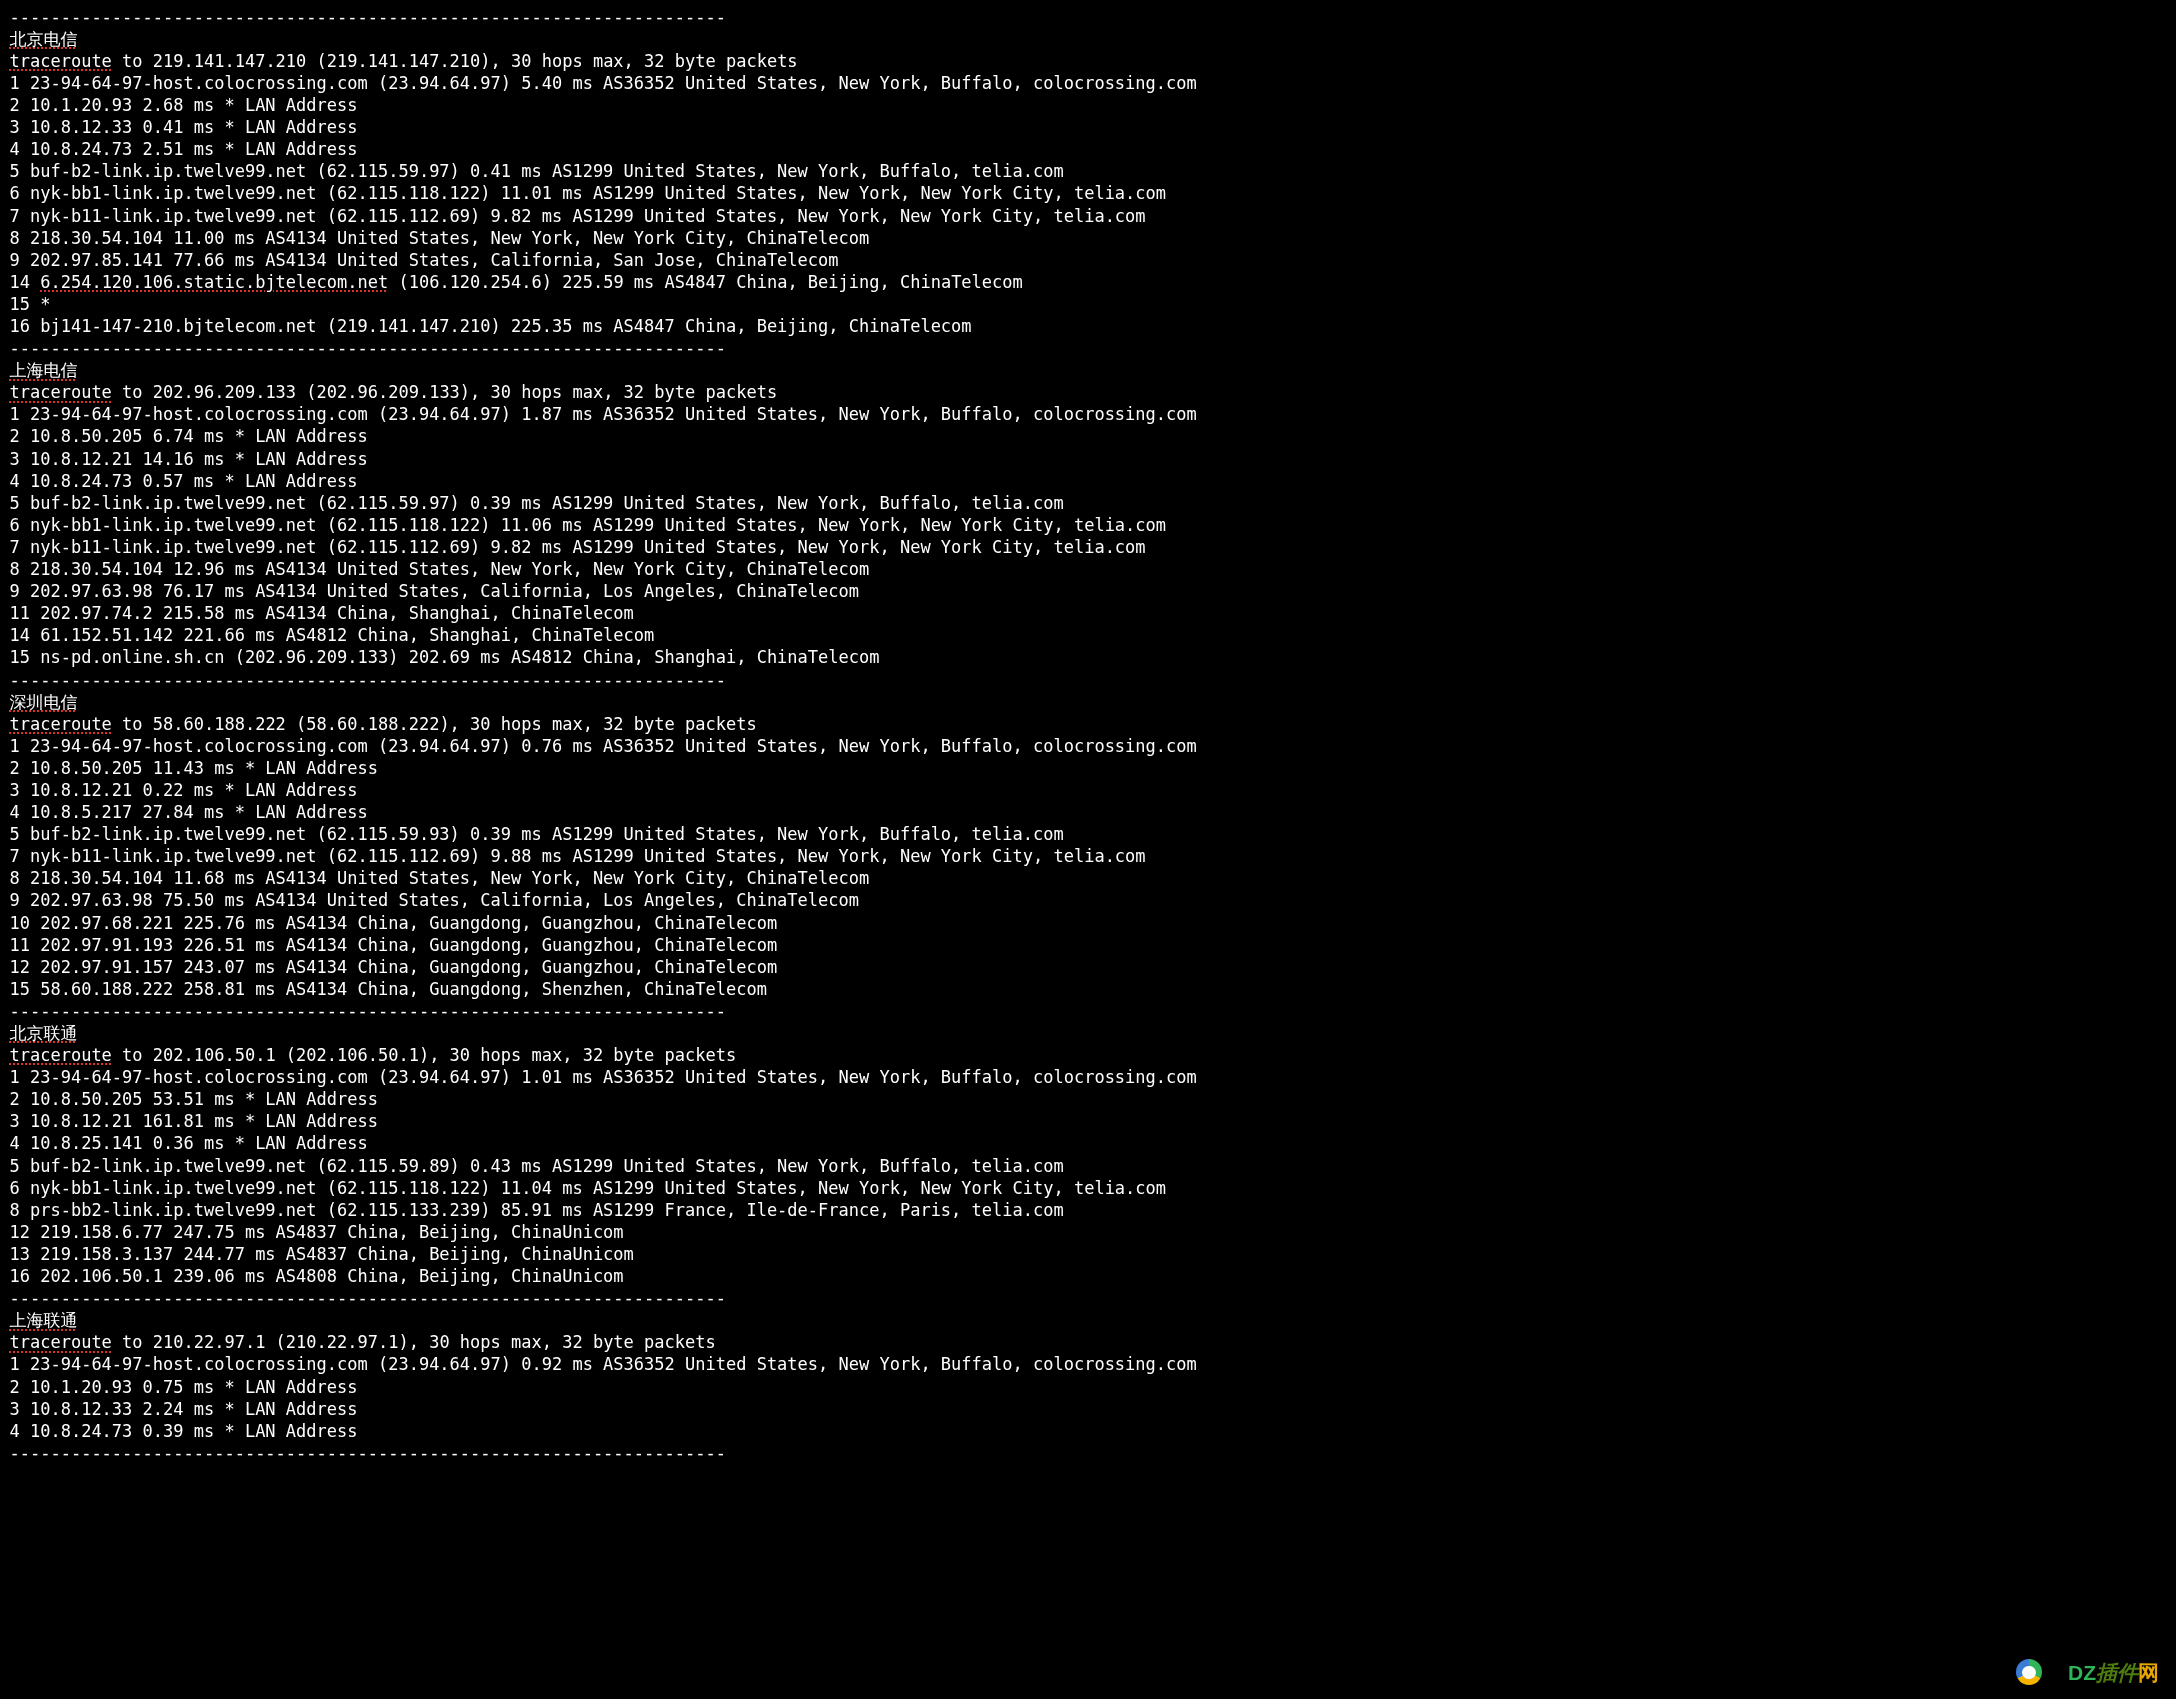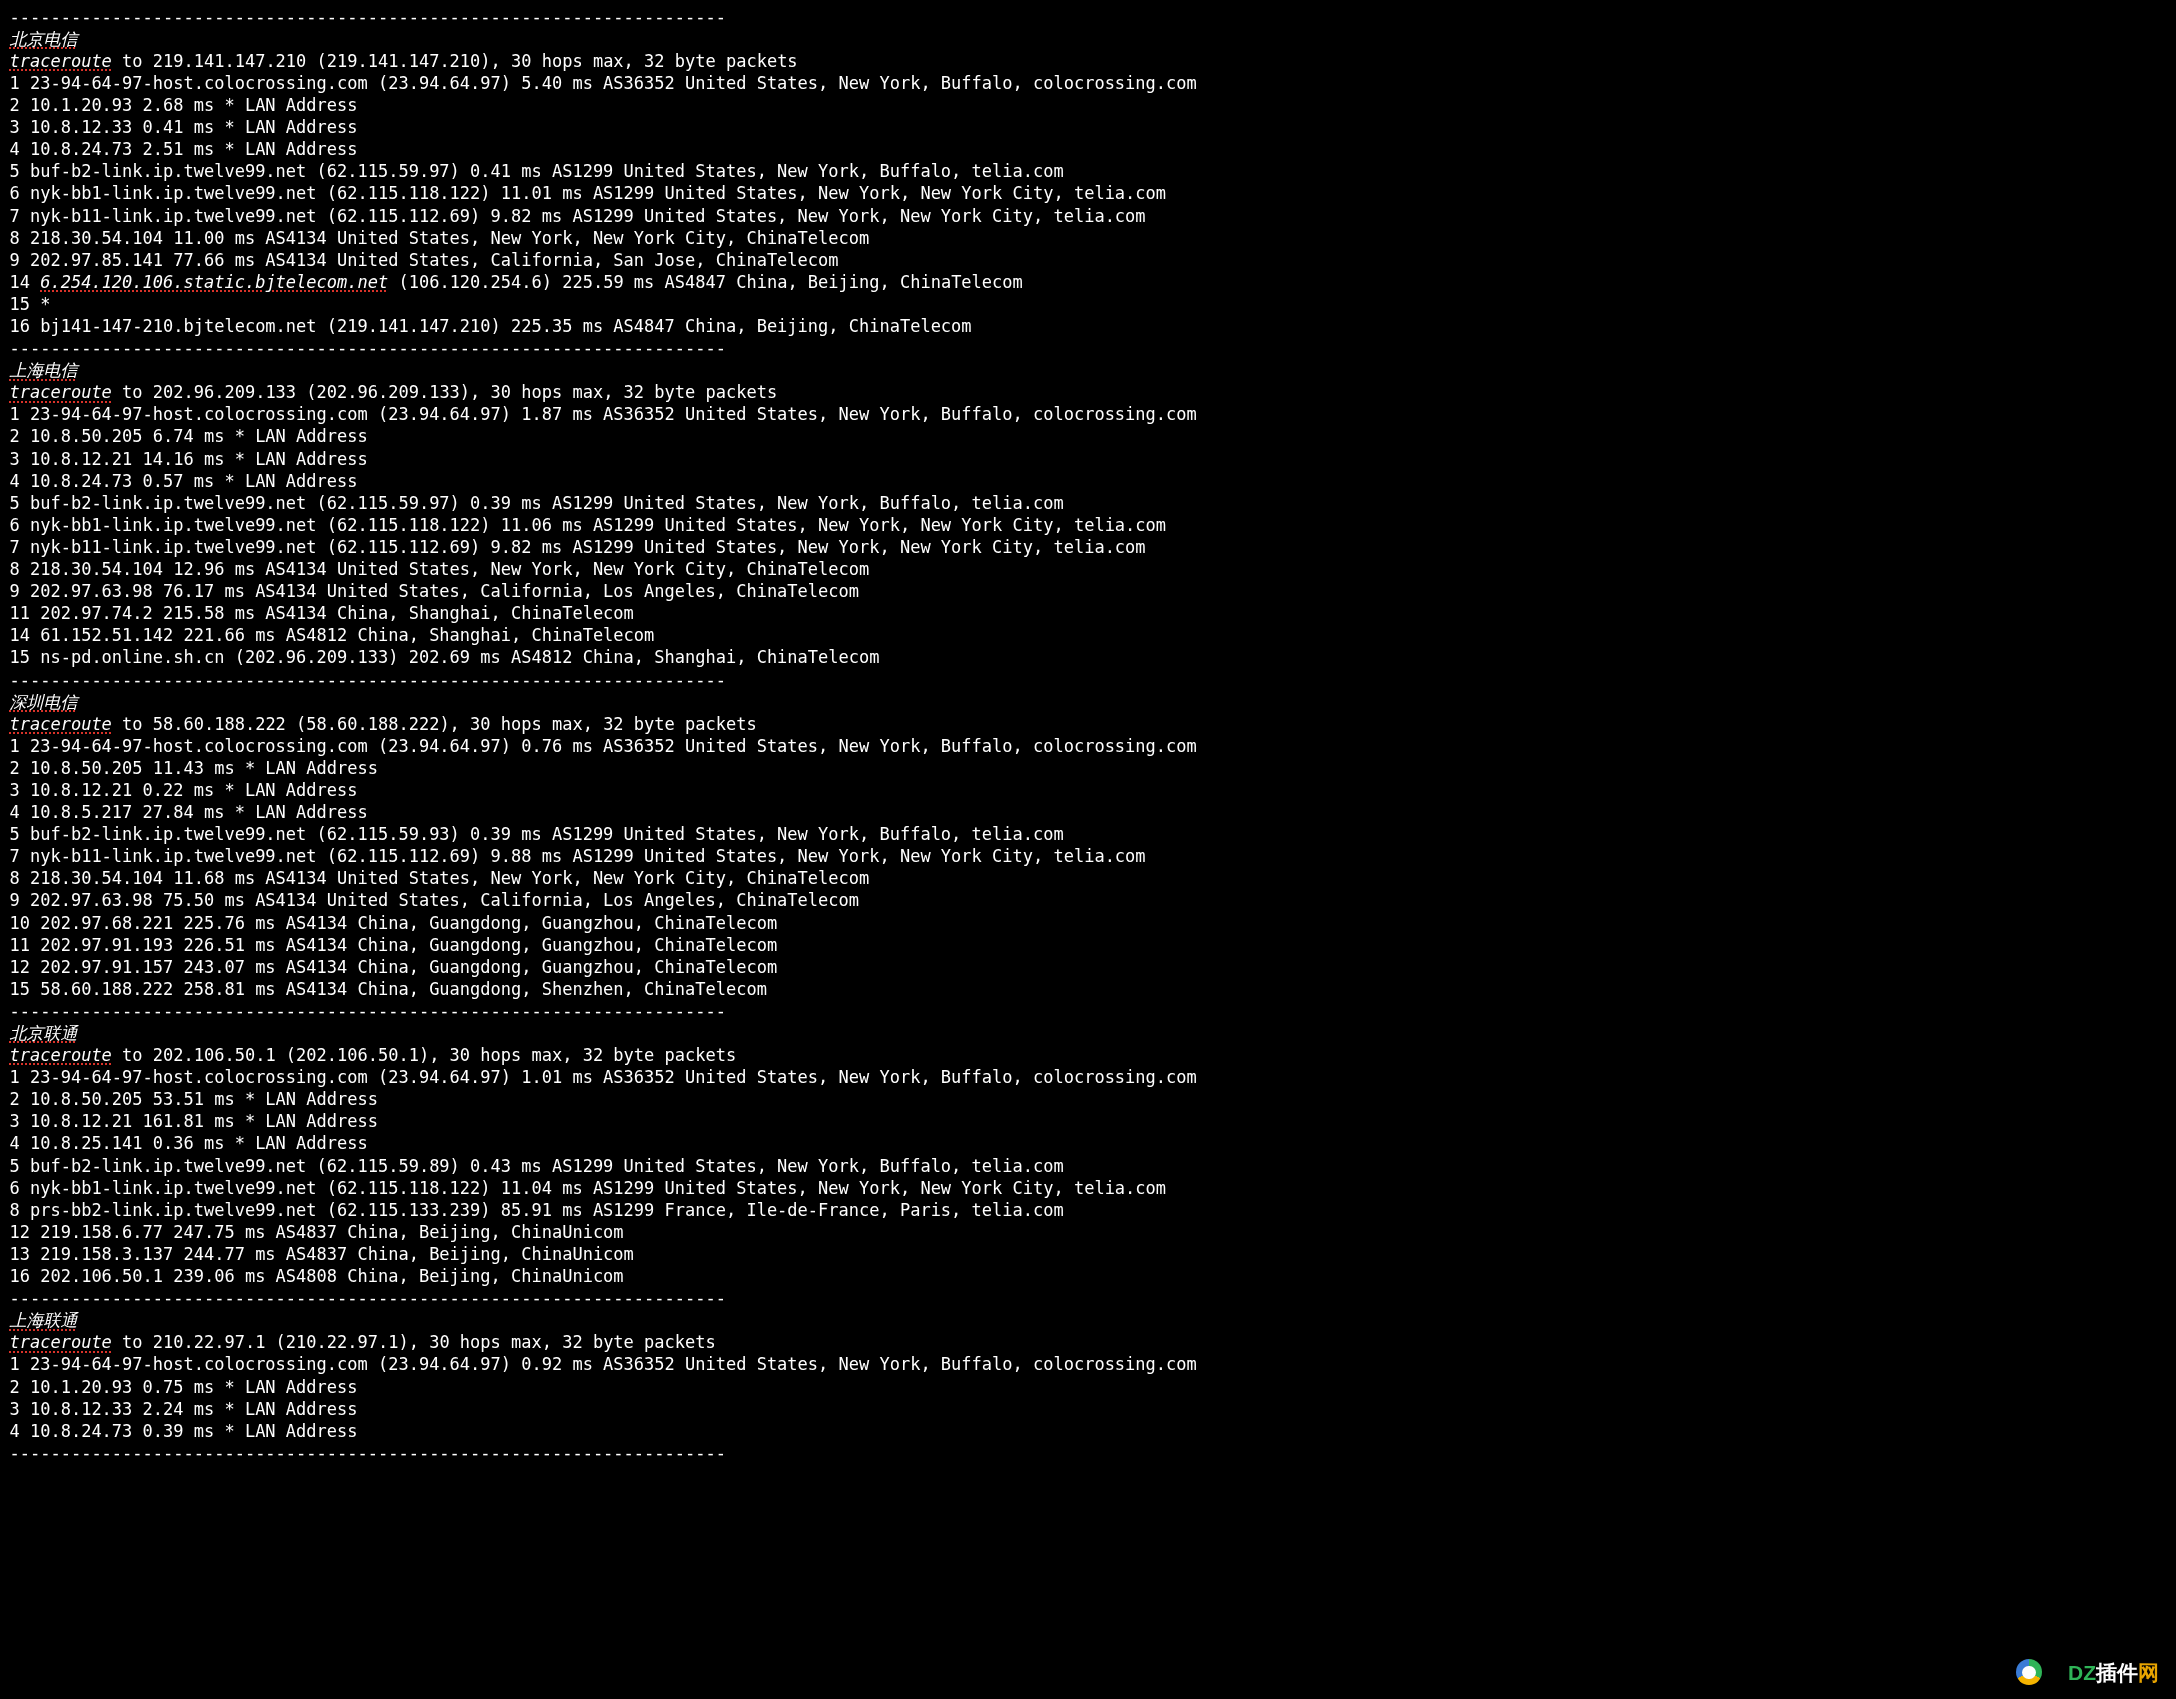--- a/index.html
+++ b/index.html
@@ -19,21 +19,20 @@
     white-space: pre;
   }
   .line {
     display: block;
   }
   .underline-red {
     text-decoration: underline;
     text-decoration-style: dotted;
     text-decoration-color: #ff3b30;
     text-underline-offset: 2.8px;
-    font-style: italic;
   }
   .watermark {
     position: fixed;
     right: 17px;
     bottom: 13.2px;
     display: flex;
     align-items: center;
     gap: 5.7px;
     font-family: "Microsoft YaHei", sans-serif;
     font-size: 21px;
@@ -47,21 +46,21 @@
     position: relative;
   }
   .wm-logo::after {
     content: "";
     position: absolute;
     inset: 6.6px;
     border-radius: 50%;
     background: #fff;
   }
   .wm-dz { color: #2fb457; margin-left: 20px; }
-  .wm-cj { color: #ffffff; }
+  .wm-cj { color: #4d7c0f; font-style: italic; }
   .wm-w  { color: #e8a400; }
 </style>
 </head>
 <body>
 
 <div class="terminal" id="term"><span class="line">----------------------------------------------------------------------</span><span class="line"><span class="underline-red">北京电信</span></span><span class="line"><span class="underline-red">traceroute</span> to 219.141.147.210 (219.141.147.210), 30 hops max, 32 byte packets</span><span class="line">1 23-94-64-97-host.colocrossing.com (23.94.64.97) 5.40 ms AS36352 United States, New York, Buffalo, colocrossing.com</span><span class="line">2 10.1.20.93 2.68 ms * LAN Address</span><span class="line">3 10.8.12.33 0.41 ms * LAN Address</span><span class="line">4 10.8.24.73 2.51 ms * LAN Address</span><span class="line">5 buf-b2-link.ip.twelve99.net (62.115.59.97) 0.41 ms AS1299 United States, New York, Buffalo, telia.com</span><span class="line">6 nyk-bb1-link.ip.twelve99.net (62.115.118.122) 11.01 ms AS1299 United States, New York, New York City, telia.com</span><span class="line">7 nyk-b11-link.ip.twelve99.net (62.115.112.69) 9.82 ms AS1299 United States, New York, New York City, telia.com</span><span class="line">8 218.30.54.104 11.00 ms AS4134 United States, New York, New York City, ChinaTelecom</span><span class="line">9 202.97.85.141 77.66 ms AS4134 United States, California, San Jose, ChinaTelecom</span><span class="line">14 <span class="underline-red">6.254.120.106.static.bjtelecom.net</span> (106.120.254.6) 225.59 ms AS4847 China, Beijing, ChinaTelecom</span><span class="line">15 *</span><span class="line">16 bj141-147-210.bjtelecom.net (219.141.147.210) 225.35 ms AS4847 China, Beijing, ChinaTelecom</span><span class="line"></span><span class="line">----------------------------------------------------------------------</span><span class="line"><span class="underline-red">上海电信</span></span><span class="line"><span class="underline-red">traceroute</span> to 202.96.209.133 (202.96.209.133), 30 hops max, 32 byte packets</span><span class="line">1 23-94-64-97-host.colocrossing.com (23.94.64.97) 1.87 ms AS36352 United States, New York, Buffalo, colocrossing.com</span><span class="line">2 10.8.50.205 6.74 ms * LAN Address</span><span class="line">3 10.8.12.21 14.16 ms * LAN Address</span><span class="line">4 10.8.24.73 0.57 ms * LAN Address</span><span class="line">5 buf-b2-link.ip.twelve99.net (62.115.59.97) 0.39 ms AS1299 United States, New York, Buffalo, telia.com</span><span class="line">6 nyk-bb1-link.ip.twelve99.net (62.115.118.122) 11.06 ms AS1299 United States, New York, New York City, telia.com</span><span class="line">7 nyk-b11-link.ip.twelve99.net (62.115.112.69) 9.82 ms AS1299 United States, New York, New York City, telia.com</span><span class="line">8 218.30.54.104 12.96 ms AS4134 United States, New York, New York City, ChinaTelecom</span><span class="line">9 202.97.63.98 76.17 ms AS4134 United States, California, Los Angeles, ChinaTelecom</span><span class="line">11 202.97.74.2 215.58 ms AS4134 China, Shanghai, ChinaTelecom</span><span class="line">14 61.152.51.142 221.66 ms AS4812 China, Shanghai, ChinaTelecom</span><span class="line">15 ns-pd.online.sh.cn (202.96.209.133) 202.69 ms AS4812 China, Shanghai, ChinaTelecom</span><span class="line"></span><span class="line">----------------------------------------------------------------------</span><span class="line"><span class="underline-red">深圳电信</span></span><span class="line"><span class="underline-red">traceroute</span> to 58.60.188.222 (58.60.188.222), 30 hops max, 32 byte packets</span><span class="line">1 23-94-64-97-host.colocrossing.com (23.94.64.97) 0.76 ms AS36352 United States, New York, Buffalo, colocrossing.com</span><span class="line">2 10.8.50.205 11.43 ms * LAN Address</span><span class="line">3 10.8.12.21 0.22 ms * LAN Address</span><span class="line">4 10.8.5.217 27.84 ms * LAN Address</span><span class="line">5 buf-b2-link.ip.twelve99.net (62.115.59.93) 0.39 ms AS1299 United States, New York, Buffalo, telia.com</span><span class="line">7 nyk-b11-link.ip.twelve99.net (62.115.112.69) 9.88 ms AS1299 United States, New York, New York City, telia.com</span><span class="line">8 218.30.54.104 11.68 ms AS4134 United States, New York, New York City, ChinaTelecom</span><span class="line">9 202.97.63.98 75.50 ms AS4134 United States, California, Los Angeles, ChinaTelecom</span><span class="line">10 202.97.68.221 225.76 ms AS4134 China, Guangdong, Guangzhou, ChinaTelecom</span><span class="line">11 202.97.91.193 226.51 ms AS4134 China, Guangdong, Guangzhou, ChinaTelecom</span><span class="line">12 202.97.91.157 243.07 ms AS4134 China, Guangdong, Guangzhou, ChinaTelecom</span><span class="line">15 58.60.188.222 258.81 ms AS4134 China, Guangdong, Shenzhen, ChinaTelecom</span><span class="line"></span><span class="line">----------------------------------------------------------------------</span><span class="line"><span class="underline-red">北京联通</span></span><span class="line"><span class="underline-red">traceroute</span> to 202.106.50.1 (202.106.50.1), 30 hops max, 32 byte packets</span><span class="line">1 23-94-64-97-host.colocrossing.com (23.94.64.97) 1.01 ms AS36352 United States, New York, Buffalo, colocrossing.com</span><span class="line">2 10.8.50.205 53.51 ms * LAN Address</span><span class="line">3 10.8.12.21 161.81 ms * LAN Address</span><span class="line">4 10.8.25.141 0.36 ms * LAN Address</span><span class="line">5 buf-b2-link.ip.twelve99.net (62.115.59.89) 0.43 ms AS1299 United States, New York, Buffalo, telia.com</span><span class="line">6 nyk-bb1-link.ip.twelve99.net (62.115.118.122) 11.04 ms AS1299 United States, New York, New York City, telia.com</span><span class="line">8 prs-bb2-link.ip.twelve99.net (62.115.133.239) 85.91 ms AS1299 France, Ile-de-France, Paris, telia.com</span><span class="line">12 219.158.6.77 247.75 ms AS4837 China, Beijing, ChinaUnicom</span><span class="line">13 219.158.3.137 244.77 ms AS4837 China, Beijing, ChinaUnicom</span><span class="line">16 202.106.50.1 239.06 ms AS4808 China, Beijing, ChinaUnicom</span><span class="line"></span><span class="line">----------------------------------------------------------------------</span><span class="line"><span class="underline-red">上海联通</span></span><span class="line"><span class="underline-red">traceroute</span> to 210.22.97.1 (210.22.97.1), 30 hops max, 32 byte packets</span><span class="line">1 23-94-64-97-host.colocrossing.com (23.94.64.97) 0.92 ms AS36352 United States, New York, Buffalo, colocrossing.com</span><span class="line">2 10.1.20.93 0.75 ms * LAN Address</span><span class="line">3 10.8.12.33 2.24 ms * LAN Address</span><span class="line">4 10.8.24.73 0.39 ms * LAN Address</span><span class="line"></span><span class="line">----------------------------------------------------------------------</span></div>
 
 <div class="watermark">
   <span class="wm-logo"></span>
   <span>

